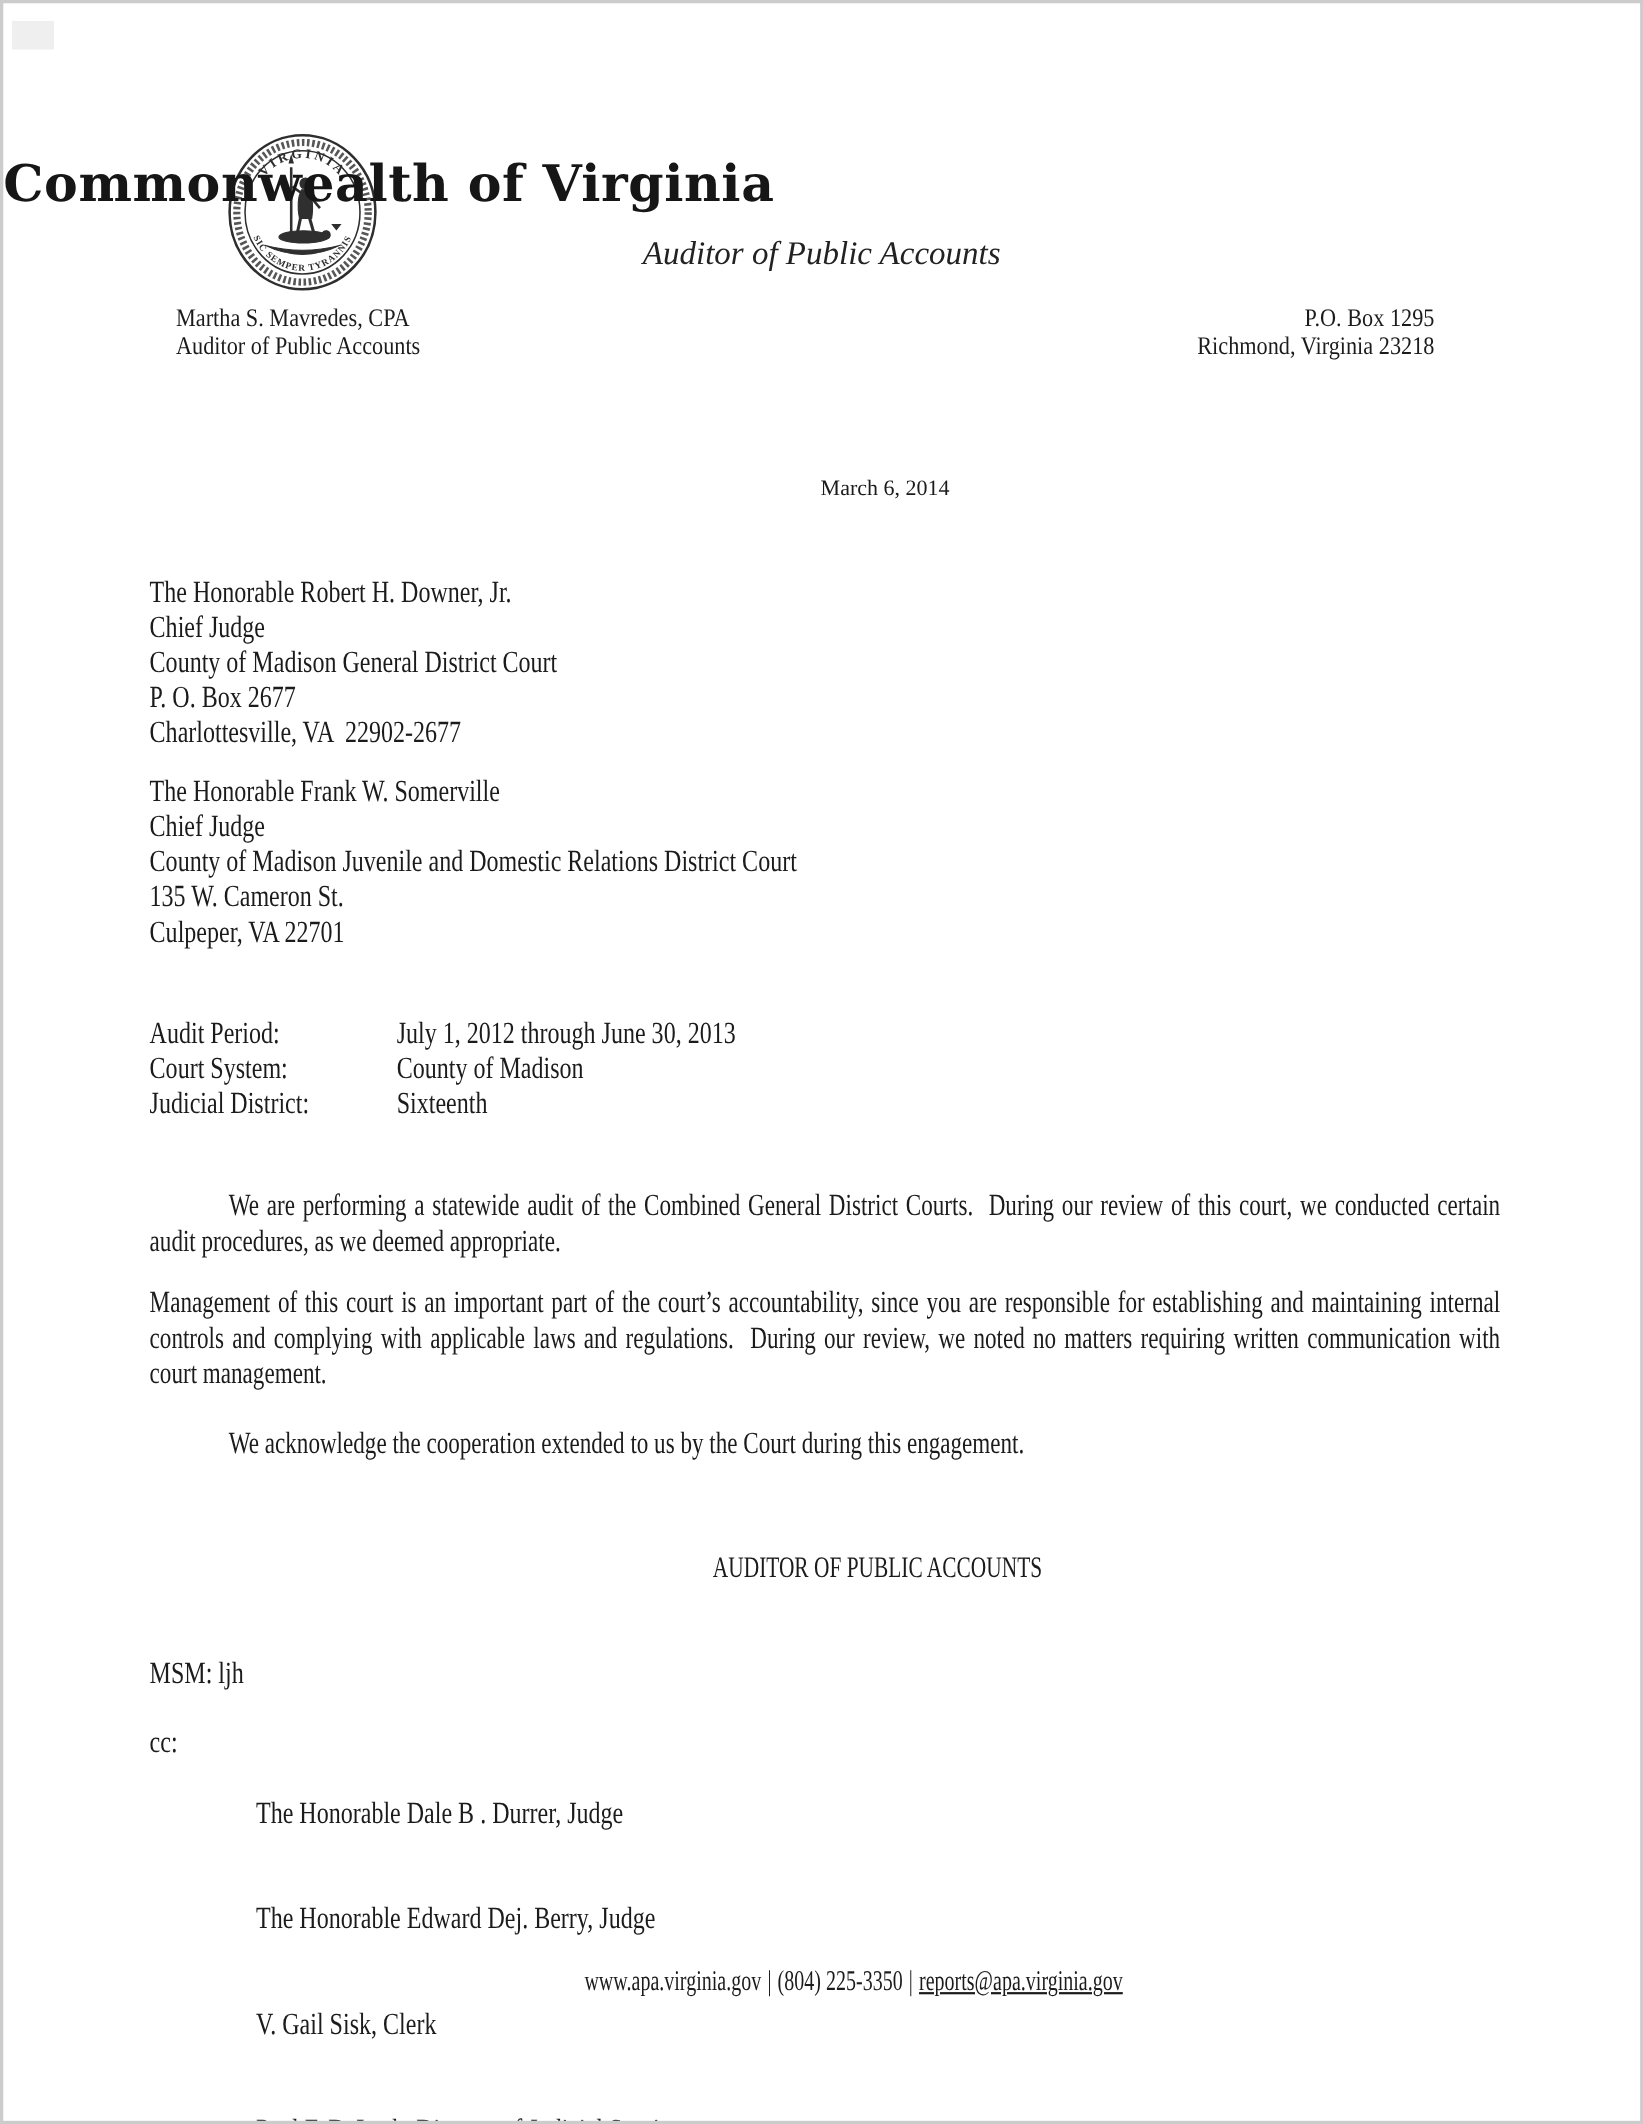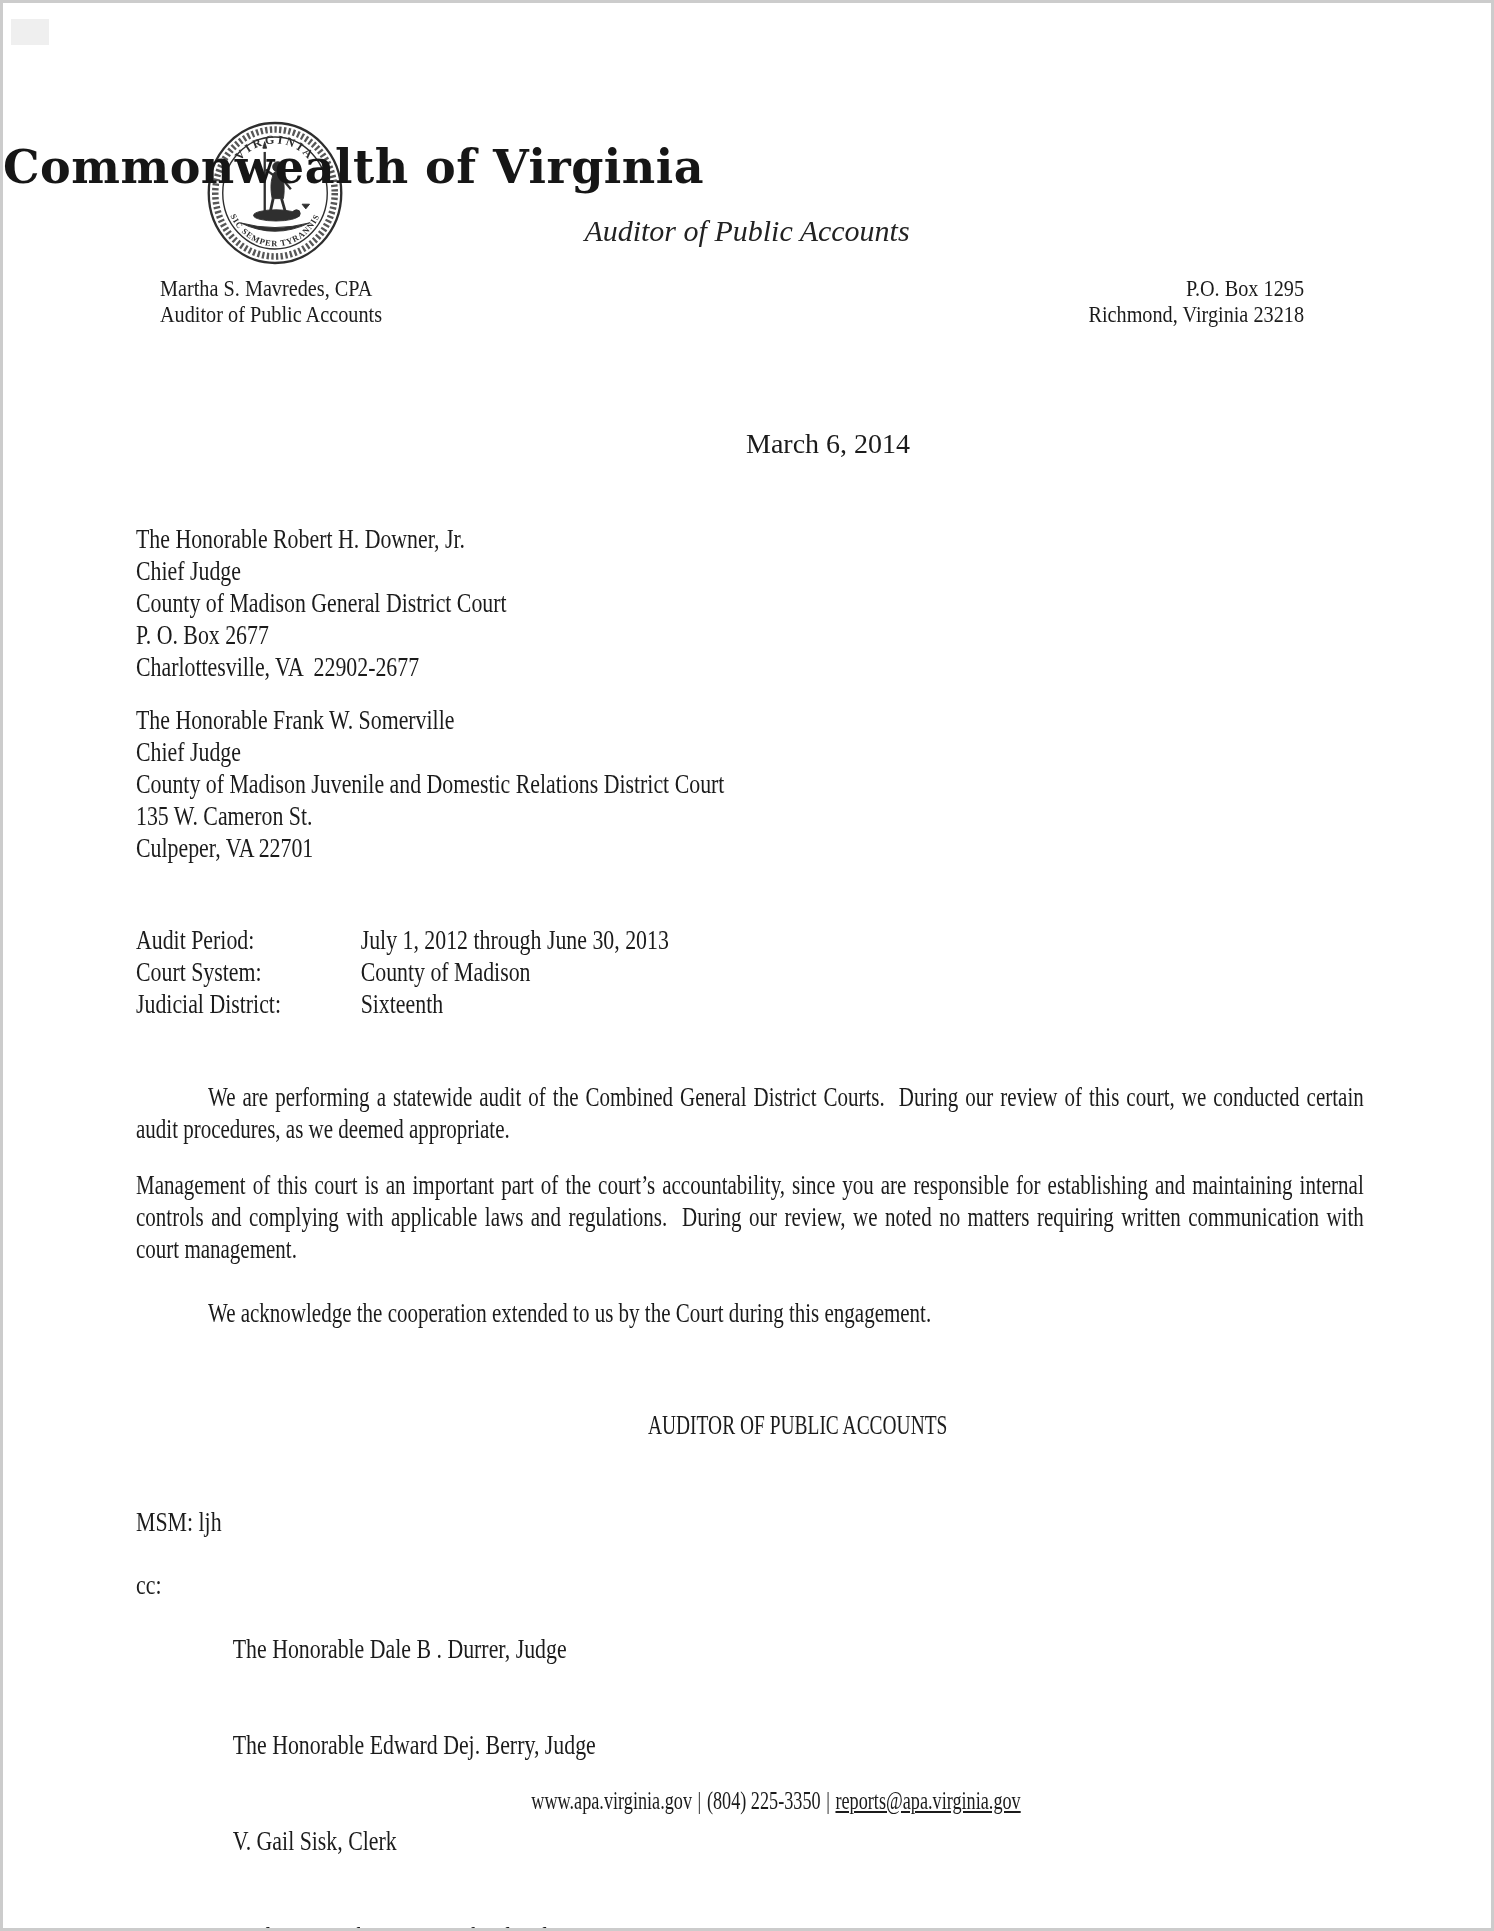--- a/index.html
+++ b/index.html
@@ -39,21 +39,21 @@
     transform:scaleX(0.88); transform-origin:right top;
   }
 
   
   .blk {
     position:absolute; left:133px;
     font-size:28px; line-height:32px;
     transform:scaleX(0.78); transform-origin:left top;
   }
   .blk div { white-space:pre; }
-  .date-line { position:absolute; left:743px; top:425px; font-size:28px; line-height:32px; }
+  .date-line { position:absolute; left:743px; top:425px; font-size:20px; line-height:32px; }
   .recipient-1 { top:520px; }
   .recipient-2 { top:701px; }
   .audit { top:921px; }
   .audit .lbl { display:inline-block; width:288px; }
   .para {
     position:absolute; left:133px; width:1637px; margin:0;
     font-size:28px; line-height:32px;
     transform:scaleX(0.75); transform-origin:left top;
     text-align:justify; white-space:pre-wrap;
   }

